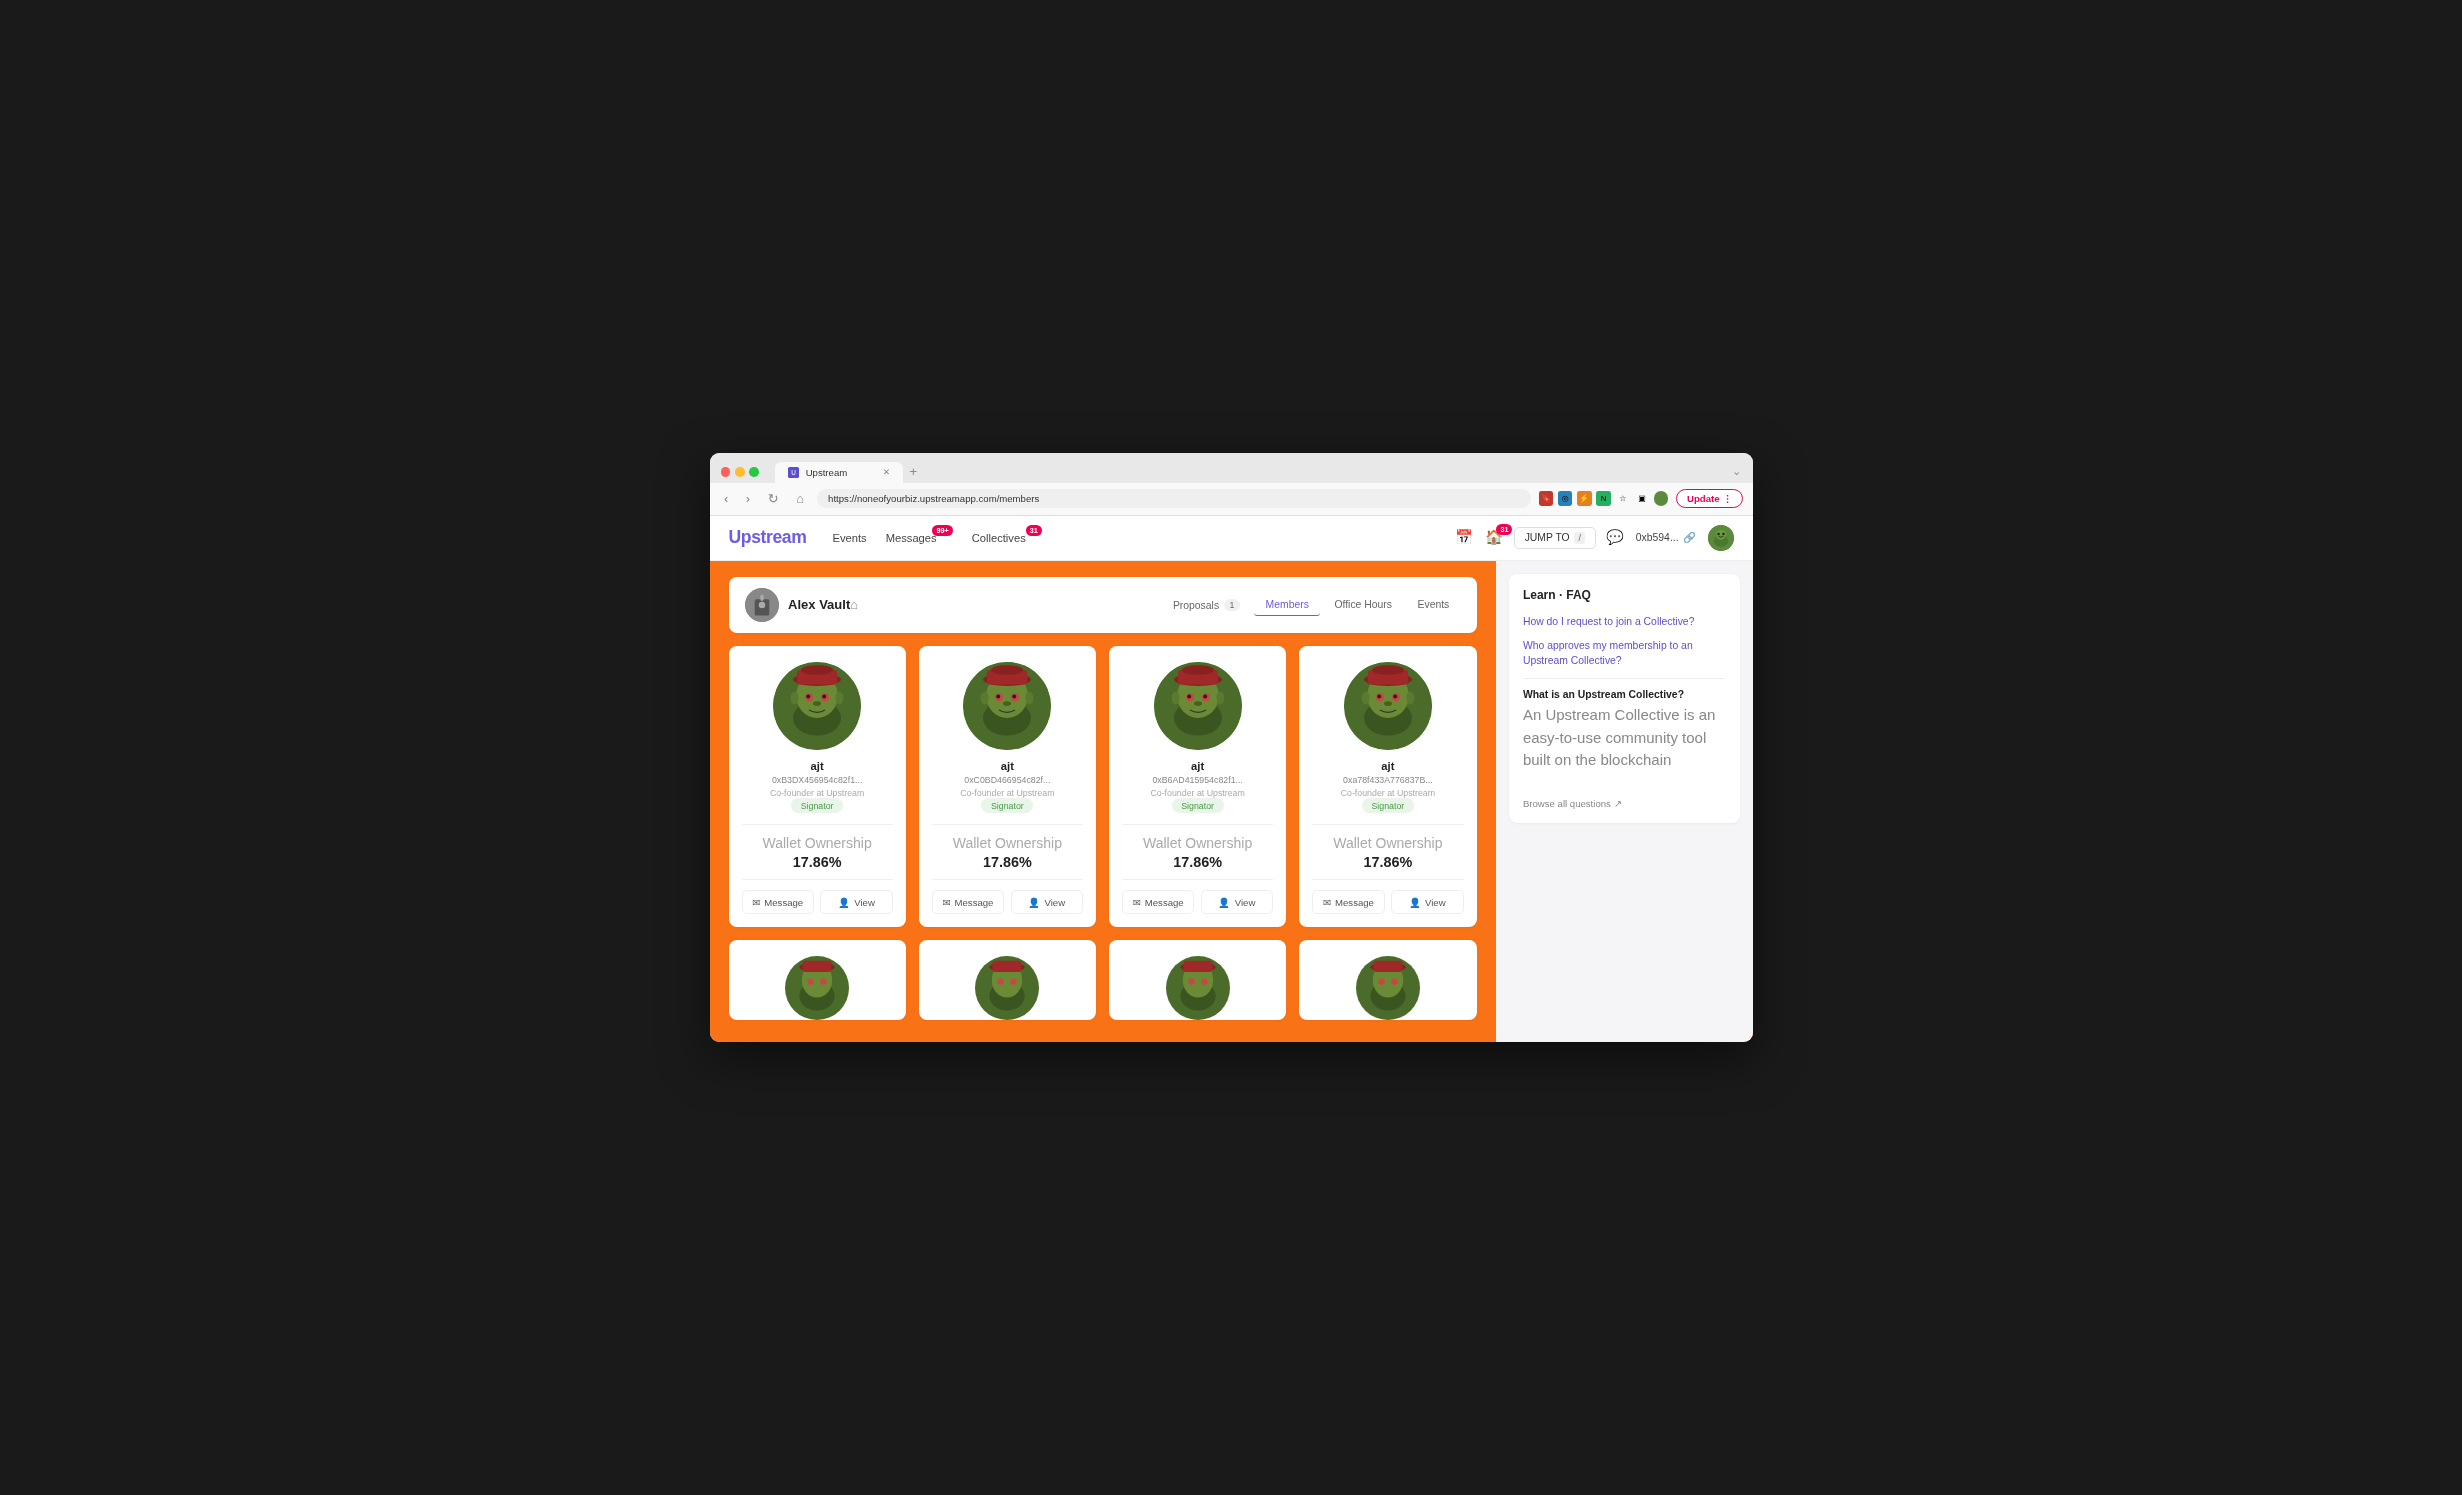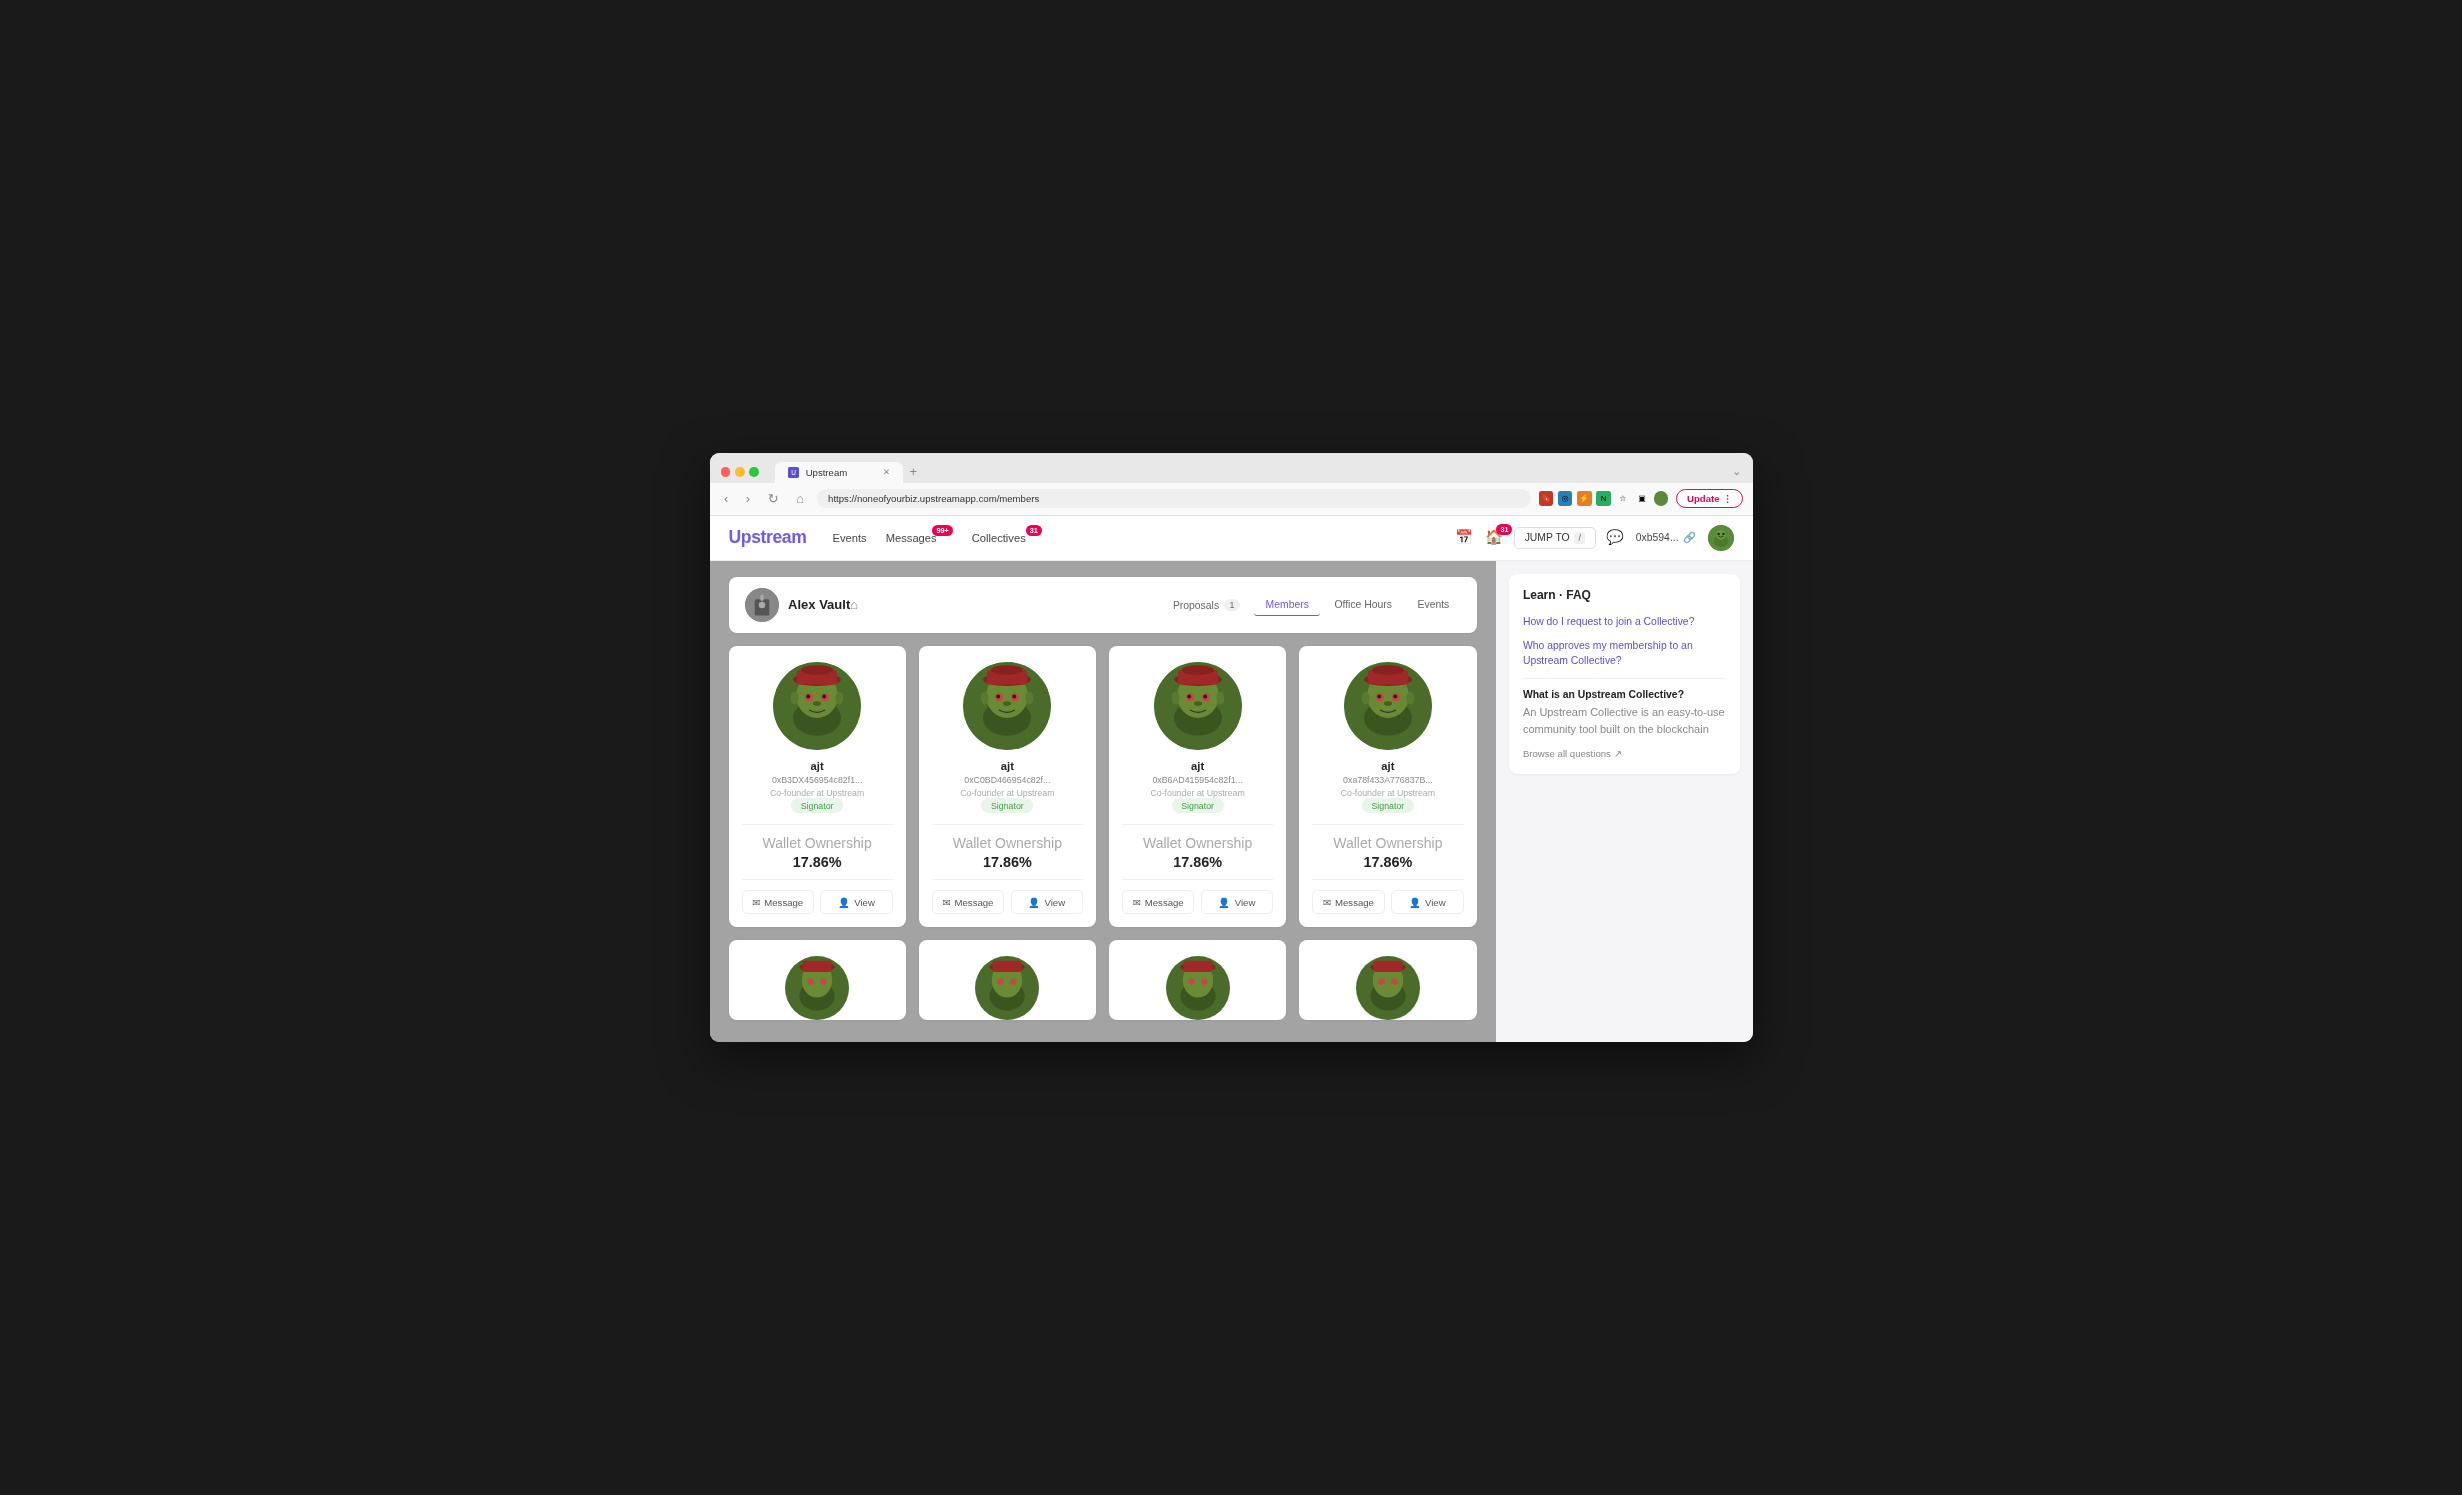--- a/index.html
+++ b/index.html
@@ -228,21 +228,21 @@
       height: 26px;
       border-radius: 50%;
       background: #5b8a3c;
       overflow: hidden;
       display: flex;
       align-items: center;
       justify-content: center;
     }
     
     .main-content {
-      background: #a3a3a3;
+      background: #f97316;
       display: flex;
       min-height: 481px;
     }
     .content-area {
       flex: 1;
       padding: 16px 19px;
     }
     
     .vault-header {
       background: white;
@@ -420,24 +420,24 @@
       border-top: 0.8px solid #f0f0f0;
       margin: 9.6px 0;
     }
     .faq-description {
       font-size: 10.4px;
       font-weight: 600;
       color: #222;
       margin-bottom: 4.8px;
     }
     .faq-desc-text {
-      font-size: 11px;
+      font-size: 15px;
       color: #888;
       line-height: 1.5;
-      margin-bottom: 11px;
+      margin-bottom: 26px;
     }
     .browse-all {
       font-size: 9.6px;
       color: #888;
       cursor: pointer;
       display: flex;
       align-items: flex-end;
       gap: 3.2px;
     }
   </style>

